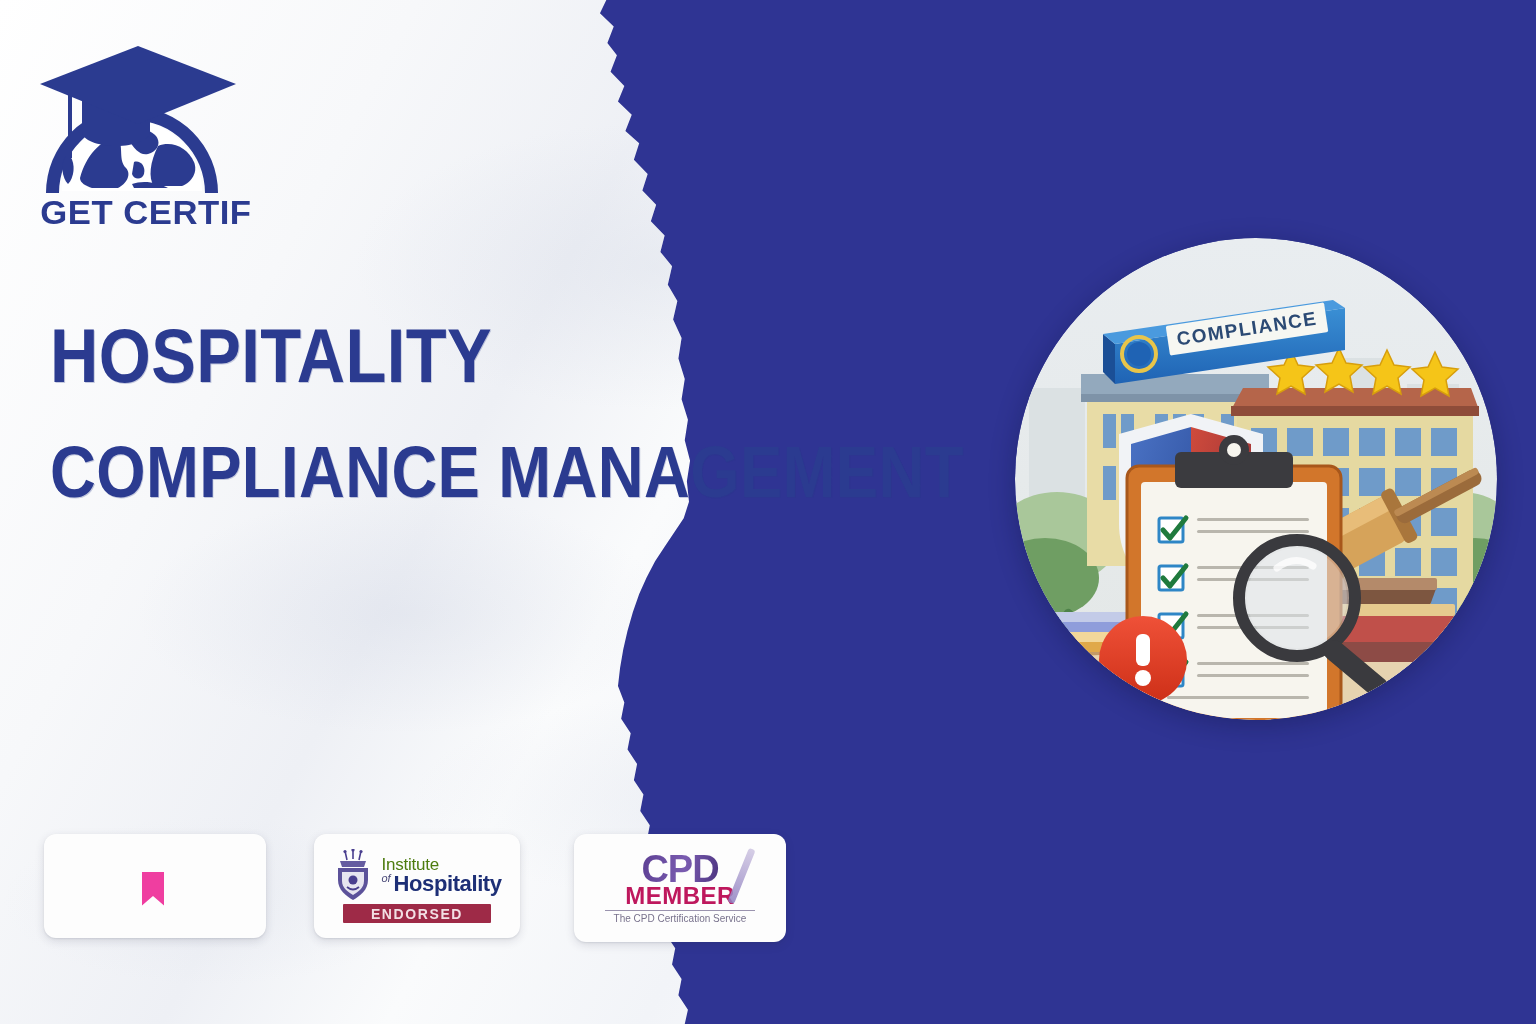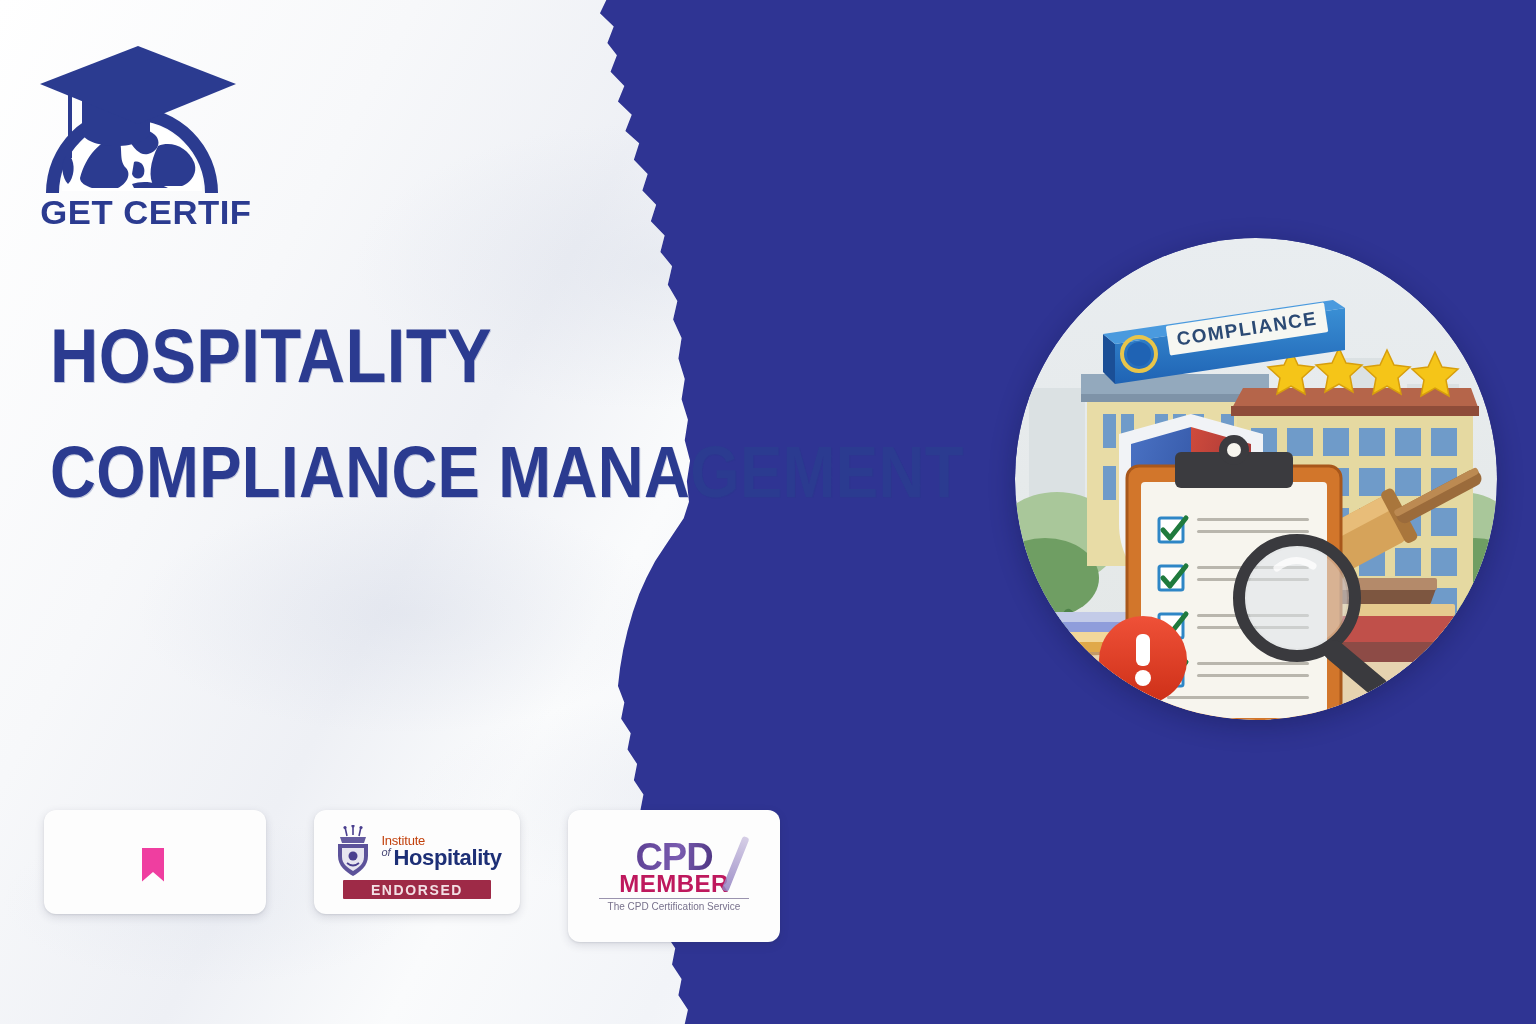--- a/index.html
+++ b/index.html
@@ -121,38 +121,38 @@
     background: #fdfdfd;
     border-radius: 12px;
     box-shadow: 0 3px 10px rgba(40,45,70,.14), 0 1px 2px rgba(40,45,70,.10);
     display: flex;
     align-items: center;
     justify-content: center;
     overflow: hidden;
   }
   .badge-qls { width: 222px; height: 104px; }
   .badge-ioh { width: 206px; height: 104px; }
-  .badge-cpd { width: 212px; height: 132px; }
+  .badge-cpd { width: 212px; height: 108px; margin-left: 6px; }
 
   
   .qls-inner { display: flex; align-items: flex-start; gap: 8px; padding: 4px 10px 4px 6px; }
   .qls-ribbon { width: 22px; height: 34px; flex: none; margin-top: 5px;
     background: #ef3ea0;
     -webkit-clip-path: polygon(0 0,100% 0,100% 100%,50% 72%,0 100%);
     clip-path: polygon(0 0,100% 0,100% 100%,50% 72%,0 100%); }
   .qls-text { font-family: "Liberation Sans Narrow","Liberation Sans",sans-serif;
     font-weight: 700; font-size: 25px; line-height: 1.02; color: #262626;
     letter-spacing: -0.3px; }
 
   
   .ioh-inner { display: flex; flex-direction: column; align-items: center; gap: 3px; padding: 6px 8px; }
   .ioh-top { display: flex; align-items: center; gap: 7px; }
   .ioh-crest { width: 42px; height: 52px; flex: none; }
   .ioh-words { line-height: 1.0; }
-  .ioh-inst { font-size: 13px; color: #c2410c; font-weight: 400; letter-spacing: -.2px; }
+  .ioh-inst { font-size: 17px; color: #4d7c0f; font-weight: 400; letter-spacing: -.2px; }
   .ioh-hosp-row { display: flex; align-items: flex-start; gap: 3px; }
   .ioh-of { font-size: 11px; color: #4a4a78; font-style: italic; }
   .ioh-hosp { font-size: 22px; color: #1d2f76; font-weight: 700; letter-spacing: -.4px; }
   .ioh-endorsed { width: 148px; height: 19px; background: #9e2a47; border-radius: 1px;
     display: flex; align-items: center; justify-content: center;
     color: #f3dfe4; font-size: 14px; font-weight: 700; letter-spacing: 1.6px; }
 
   
   .cpd-inner { display:flex; flex-direction:column; align-items:center; padding: 6px 8px; position: relative; }
   .cpd-mark { font-family: "Liberation Sans", sans-serif; font-weight: 700; font-size: 38px;

